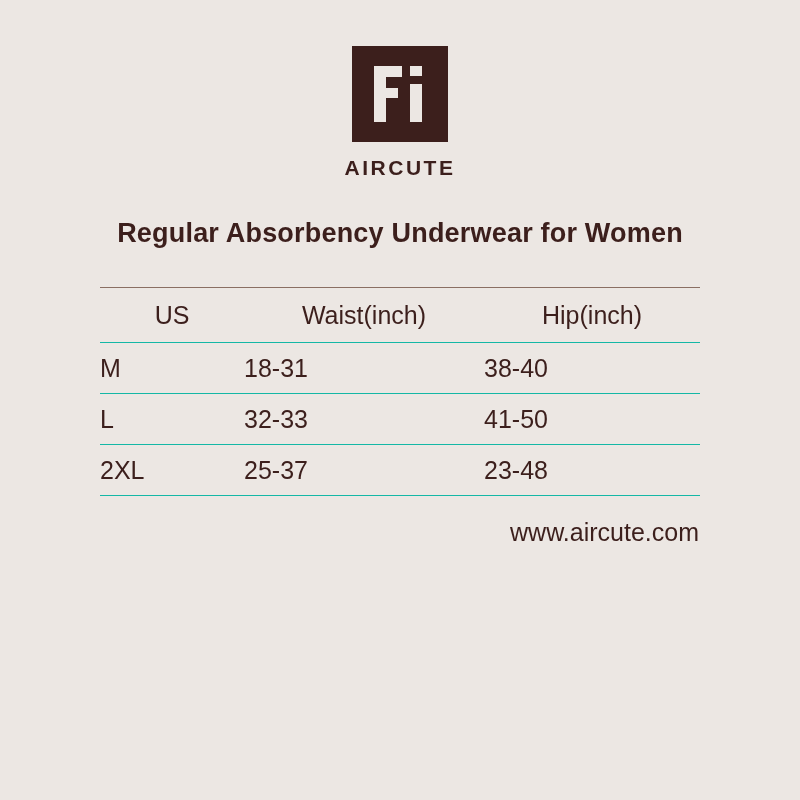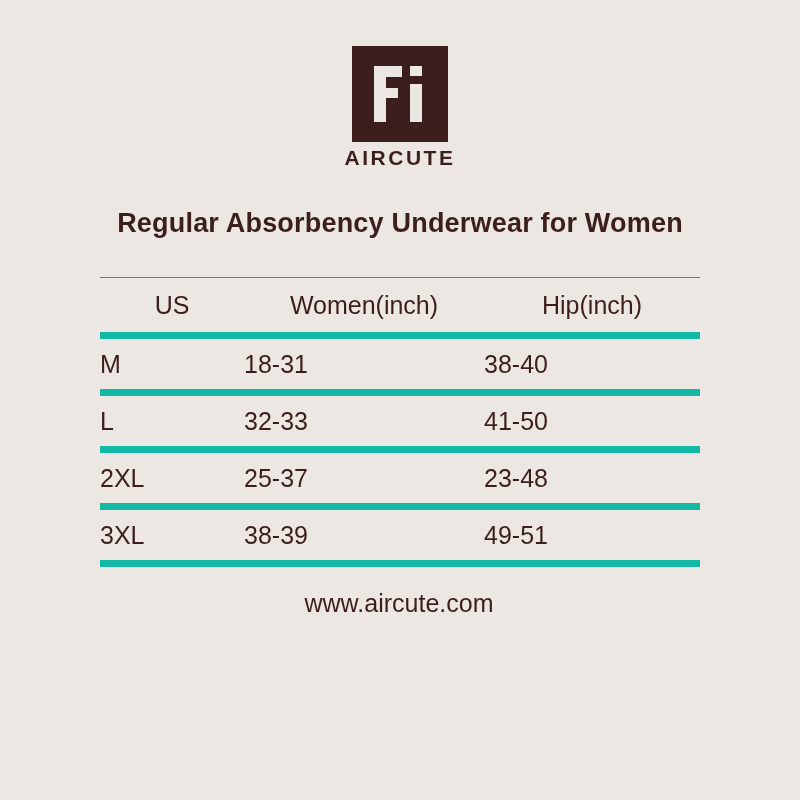--- a/index.html
+++ b/index.html
@@ -71,21 +71,21 @@
   }
   .logo-mark .bar-right-tall {
     position: absolute;
     left: 58px;
     top: 38px;
     width: 12px;
     height: 38px;
     background: #ece7e3;
   }
   .logo-text {
-    margin-top: 4px;
+    margin-top: 14px;
     font-size: 21px;
     font-weight: bold;
     letter-spacing: 2.5px;
     color: #3c1f1c;
   }
 
   
   .title {
     margin-top: 38px;
     font-size: 27px;
@@ -103,35 +103,35 @@
   table.size-table {
     width: 100%;
     border-collapse: collapse;
     font-size: 25px;
     color: #3c1f1c;
   }
   table.size-table th,
   table.size-table td {
     font-weight: normal;
     padding: 11px 0 10px 0;
-    border-bottom: 7px solid #14b8a6;
+    border-bottom: 1px solid #14b8a6;
   }
   table.size-table thead th {
     border-top: 1px solid #8a6f63;
     padding: 13px 0 12px 0;
   }
   table.size-table col.c1 { width: 24%; }
   table.size-table col.c2 { width: 40%; }
   table.size-table col.c3 { width: 36%; }
 
   
   .footer {
     width: 600px;
     margin-top: 22px;
-    text-align: center;
+    text-align: right;
     font-size: 25px;
     color: #3c1f1c;
     padding-right: 2px;
   }
 </style>
 </head>
 <body>
 
 <div class="page">
 
@@ -151,44 +151,39 @@
   <div class="table-wrap">
     <table class="size-table">
       <colgroup>
         <col class="c1">
           <col class="c2">
           <col class="c3">
       </colgroup>
       <thead>
         <tr>
           <th>US</th>
-          <th>Women(inch)</th>
+          <th>Waist(inch)</th>
           <th>Hip(inch)</th>
         </tr>
       </thead>
       <tbody>
         <tr>
           <td>M</td>
           <td>18-31</td>
           <td>38-40</td>
         </tr>
         <tr>
           <td>L</td>
           <td>32-33</td>
           <td>41-50</td>
         </tr>
         <tr>
           <td>2XL</td>
           <td>25-37</td>
           <td>23-48</td>
         </tr>
-        <tr>
-          <td>3XL</td>
-          <td>38-39</td>
-          <td>49-51</td>
-        </tr>
       </tbody>
     </table>
   </div>
 
   <div class="footer">www.aircute.com</div>
 
 </div>
 
 </body></html>

